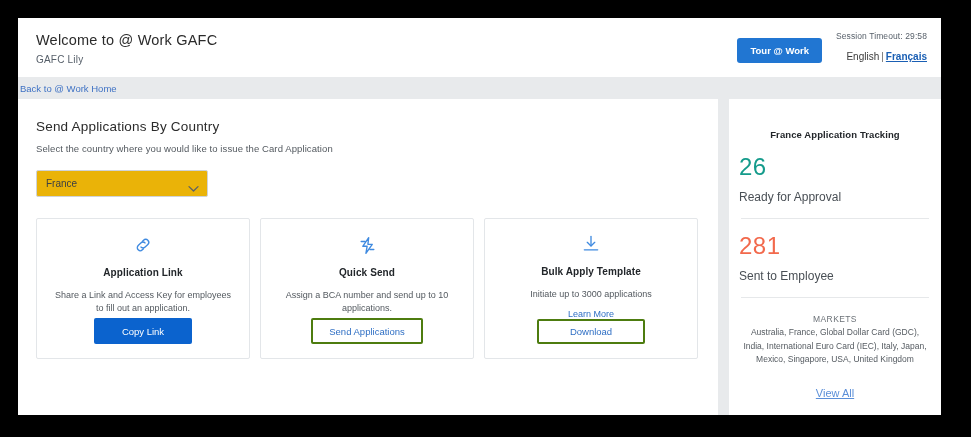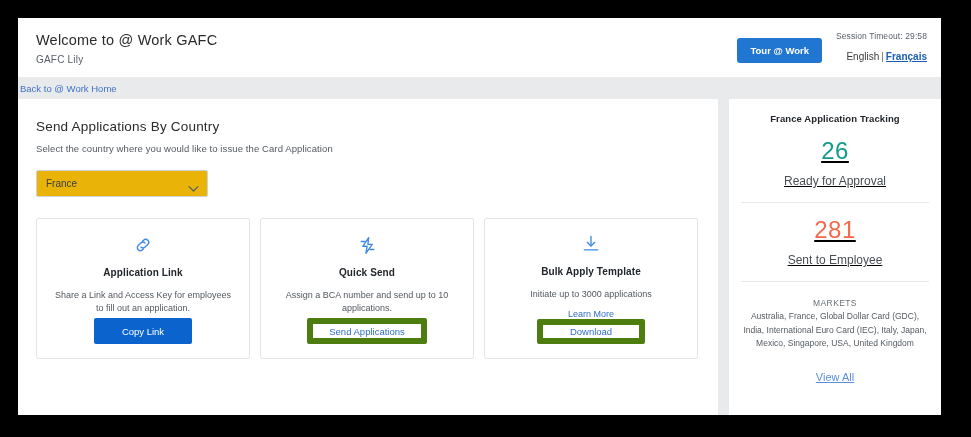--- a/index.html
+++ b/index.html
@@ -69,21 +69,21 @@
   }
   .main-panel {
     width: 700px;
     background: #ffffff;
     padding: 20px 18px 0 18px;
   }
   .gap-col { width: 11px; background: #e8eaec; }
   .side-panel {
     flex: 1;
     background: #ffffff;
-    padding: 14px 10px 0 10px;
+    padding: 30px 10px 0 10px;
   }
 
   .section-title {
     font-size: 13.5px; color: #2b2b2b; font-weight: 400;
     letter-spacing: .2px;
   }
   .section-sub {
     font-size: 9.5px; color: #53595f; margin-top: 9px; letter-spacing: .1px;
   }
 
@@ -129,33 +129,33 @@
   .card-spacer { flex: 1; }
   .btn-primary {
     background: #0b63ce; color: #ffffff;
     border: none; border-radius: 2px;
     font-size: 9.5px; width: 98px; height: 26px;
     cursor: pointer; margin-bottom: 14px;
     font-family: "Liberation Sans", sans-serif;
   }
   .btn-outline {
     background: #ffffff; color: #2f6fc4;
-    border: 6px solid #4d7c0f; border-radius: 2px;
+    border: 2px solid #4d7c0f; border-radius: 2px;
     font-size: 9.5px; height: 26px; padding: 0 16px;
     cursor: pointer; margin-bottom: 14px;
     font-family: "Liberation Sans", sans-serif;
   }
   .btn-outline.wide { width: 108px; padding: 0; }
 
   
   .side-title {
     font-size: 9.5px; font-weight: bold; color: #22262a;
     text-align: center; letter-spacing: .1px;
   }
-  .stat-block { text-align: center; padding: 13px 0 14px 0; text-decoration: underline; }
+  .stat-block { text-align: left; padding: 13px 0 14px 0; }
   .stat-num { font-size: 24px; letter-spacing: .5px; font-weight: 400; }
   .stat-num.green { color: #149b8b; }
   .stat-num.orange { color: #f2694c; }
   .stat-label { font-size: 12px; color: #494f55; margin-top: 9px; }
   .side-div { height: 1px; background: #e6e8ea; margin: 0 2px; }
   .markets-wrap { padding: 16px 4px 0 4px; text-align: center; }
   .markets-head { font-size: 8.5px; color: #6b7177; letter-spacing: .4px; }
   .markets-list {
     font-size: 8.5px; color: #555b61; line-height: 1.6; margin-top: 2px;
   }

